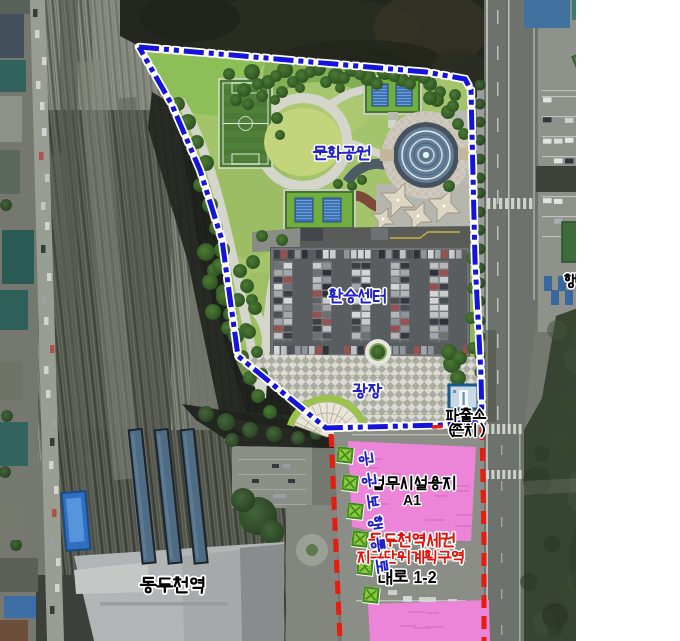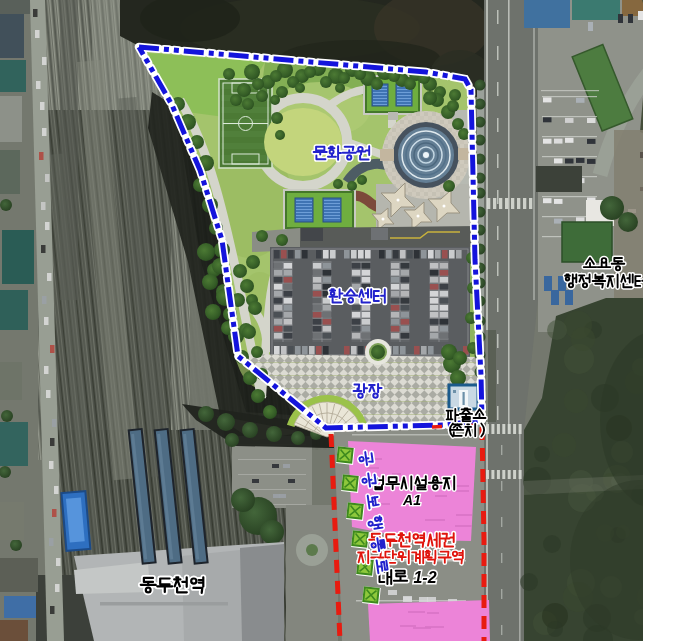--- a/index.html
+++ b/index.html
@@ -1,15 +1,15 @@
 <!DOCTYPE html>
 <html><head><meta charset="utf-8">
 <style>
 html,body{margin:0;padding:0;background:#fff;}
-#wrap{position:relative;width:643px;height:641px;overflow:hidden;font-family:"Liberation Sans",sans-serif;font-style:italic;}
+#wrap{position:relative;width:576px;height:641px;overflow:hidden;font-family:"Liberation Sans",sans-serif;}
 </style></head>
 <body>
 <div id="wrap"><svg width="680" height="641" viewBox="0 0 680 641">
 <defs>
 <pattern id="tracks" width="7" height="40" patternUnits="userSpaceOnUse" patternTransform="rotate(-5)">
  <rect width="7" height="40" fill="#696d63"></rect>
  <rect x="0" width="1.4" height="40" fill="#93978c"></rect>
  <rect x="2.6" width="1.1" height="40" fill="#4b4f47"></rect>
  <rect x="4.8" width="1.2" height="40" fill="#888c81"></rect>
 </pattern>

